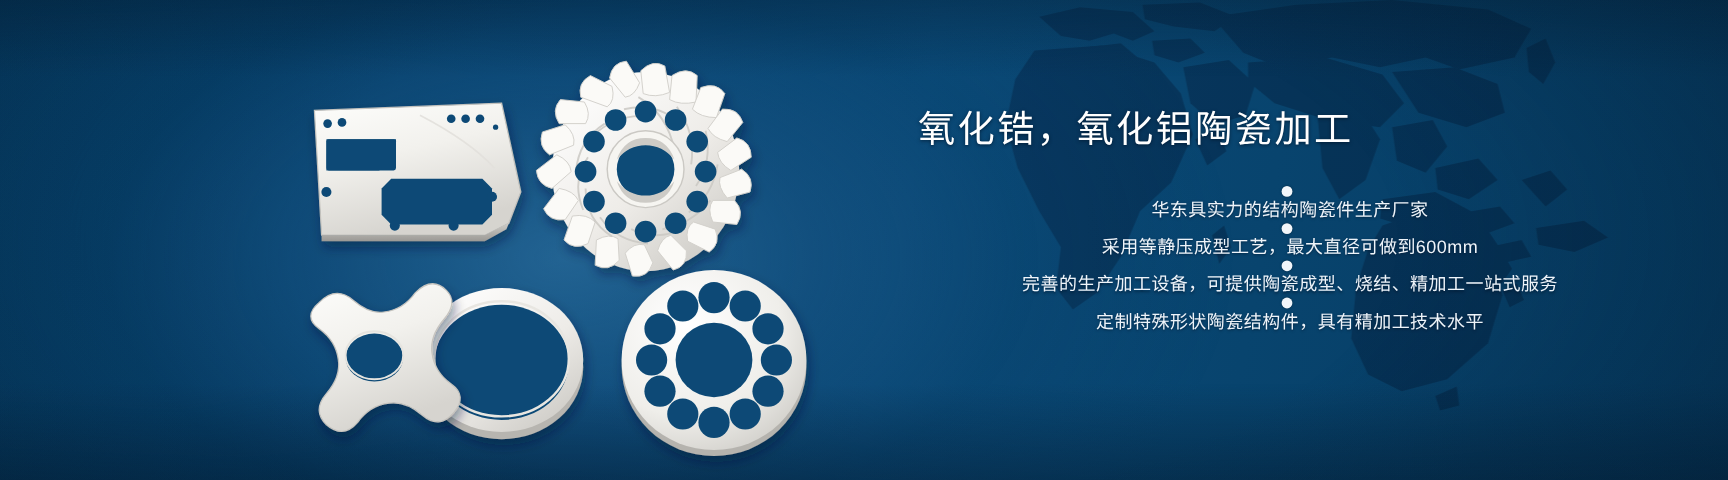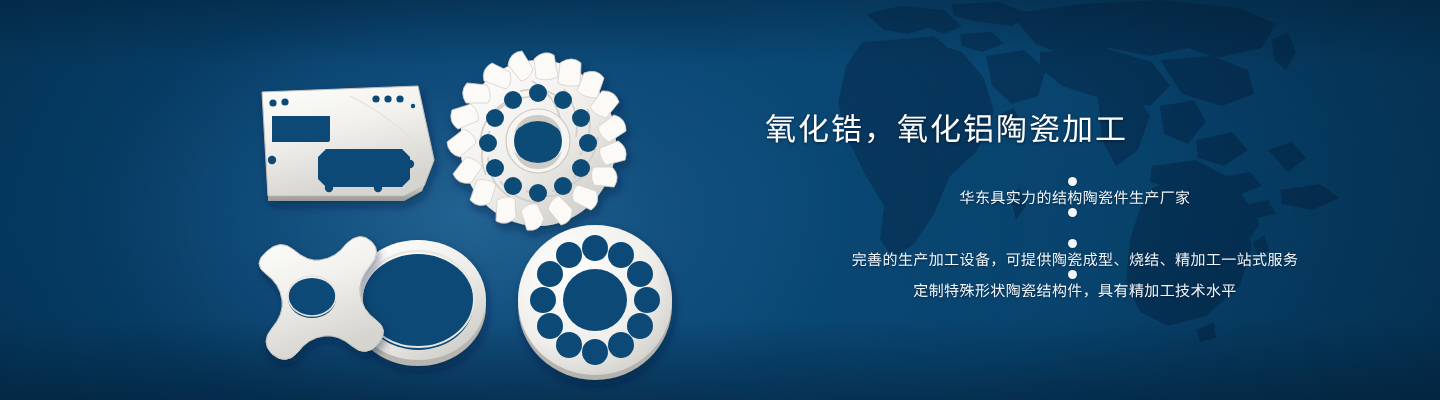--- a/index.html
+++ b/index.html
@@ -38,21 +38,21 @@
     mix-blend-mode:multiply;
   }
   .bg-map svg{width:100%;height:100%;display:block;}
 
   
   .products{position:absolute;left:0;top:0;width:720px;height:400px;}
   .products svg{position:absolute;left:0;top:0;width:720px;height:400px;}
 
   
   .copy{
-    position:absolute;left:765px;top:114px;width:620px;
+    position:absolute;left:765px;top:92px;width:620px;
   }
   .headline{
     font-size:31px;
     line-height:1;
     letter-spacing:2px;
     color:#ffffff;
     font-weight:400;
     margin:0 0 32px 0;
     text-shadow:0 1px 3px rgba(0,20,40,.75);
     white-space:nowrap;
@@ -299,20 +299,21 @@
 
   <div class="copy">
     <h1 class="headline">氧化锆，氧化铝陶瓷加工</h1>
     <ul class="bullets">
       <li class="bullet">
         <span class="dot"></span>
         <span class="bullet-text">华东具实力的结构陶瓷件生产厂家</span>
       </li>
       <li class="bullet">
         <span class="dot"></span>
+        <span class="bullet-text">采用等静压成型工艺，最大直径可做到600mm</span>
       </li>
       <li class="bullet">
         <span class="dot"></span>
         <span class="bullet-text">完善的生产加工设备，可提供陶瓷成型、烧结、精加工一站式服务</span>
       </li>
       <li class="bullet">
         <span class="dot"></span>
         <span class="bullet-text">定制特殊形状陶瓷结构件，具有精加工技术水平</span>
       </li>
     </ul>

